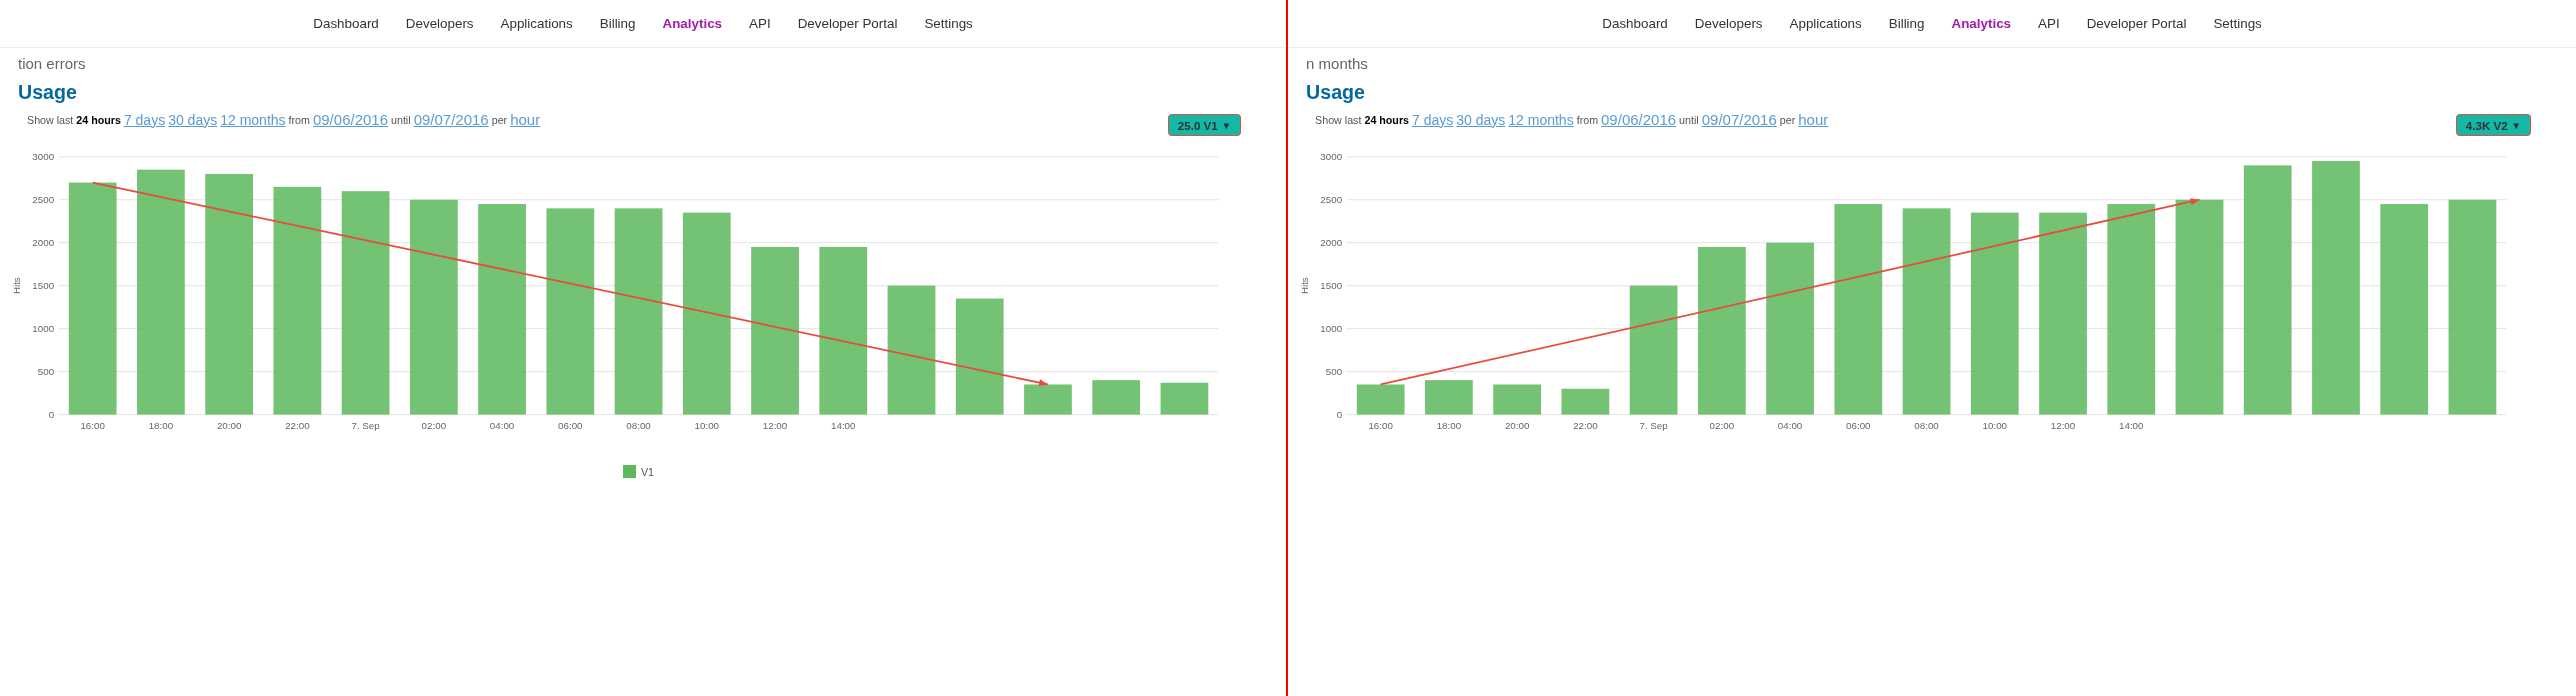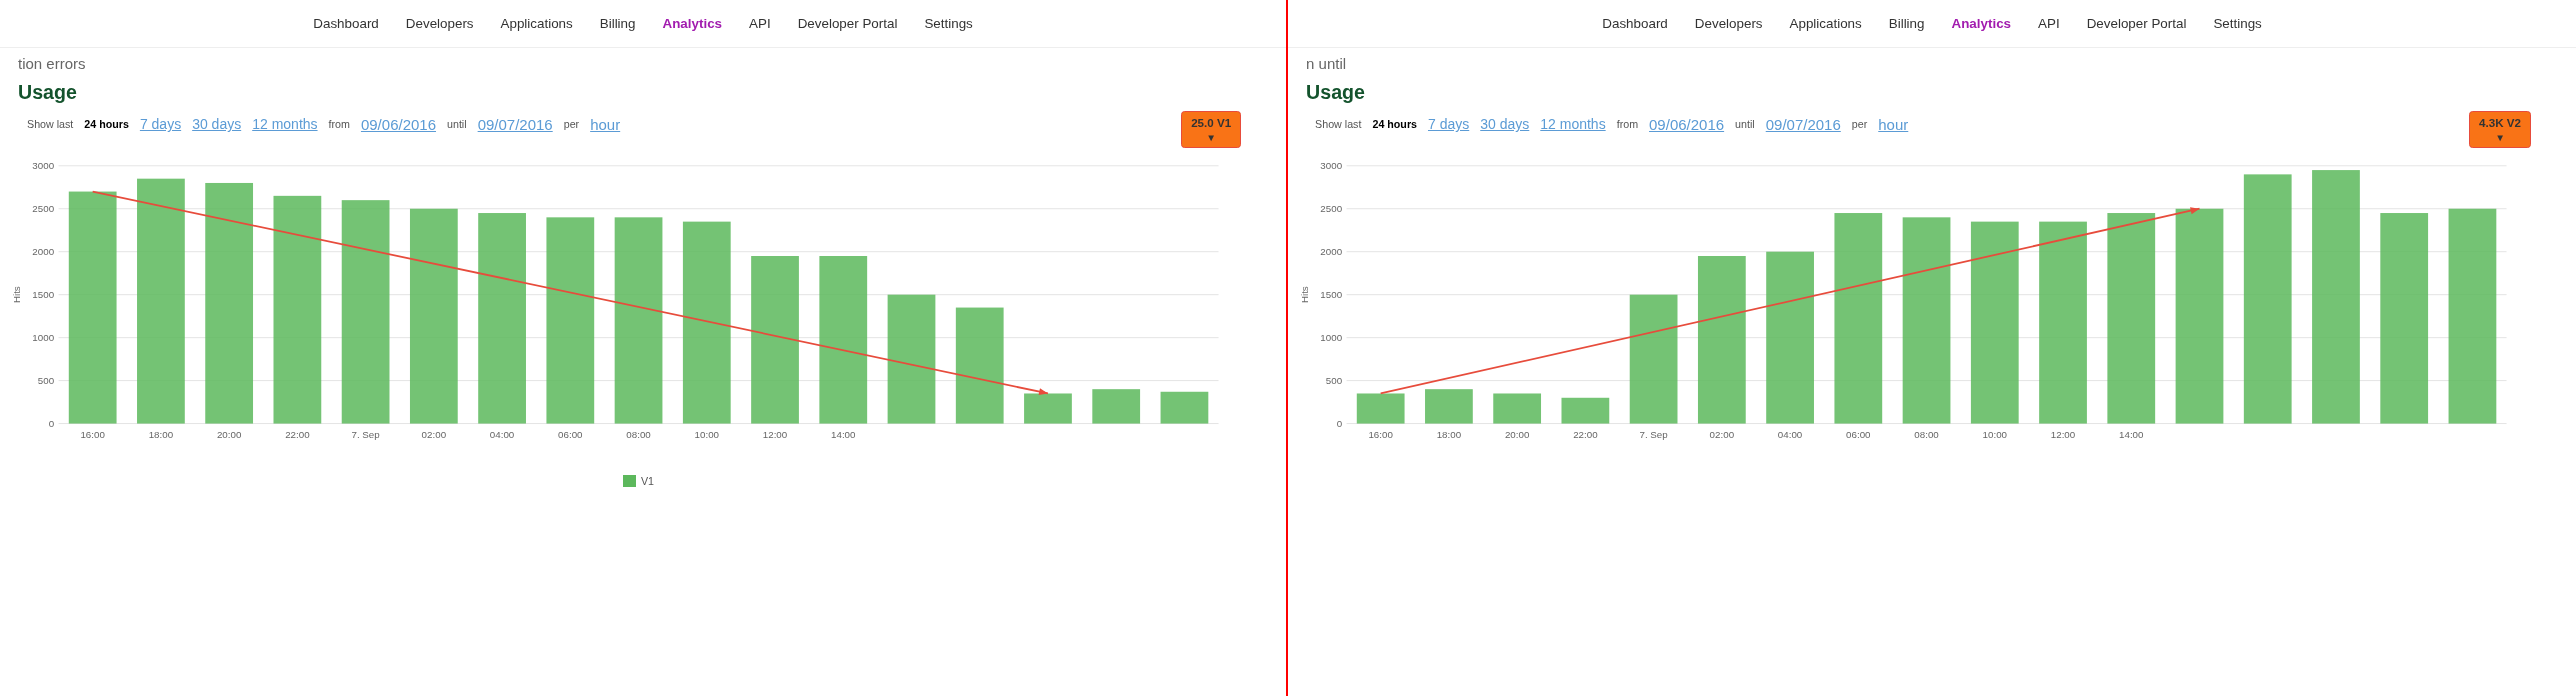--- a/index.html
+++ b/index.html
@@ -44,29 +44,29 @@
 
     
     .chart-container {
       padding: 9px 18px 9px 9px;
       position: relative;
     }
 
     .usage-title {
       font-size: 19.6px;
       font-weight: bold;
-      color: #14532d;
+      color: #0369a1;
       margin-bottom: 7.1px;
       padding-left: 9px;
     }
 
     .chart-controls {
       display: flex;
       align-items: center;
-      gap: 11px;
+      gap: 3px;
       font-size: 10.7px;
       color: #555;
       padding-left: 9px;
       margin-bottom: 10.7px;
       flex-wrap: wrap;
     }
     .chart-controls span { color: #555; }
     .chart-controls .bold { font-weight: bold; color: #000; }
     .chart-controls a { color: #5b9bd5; text-decoration: underline; cursor: pointer; font-size: 14px; }
     .chart-controls .date-link { color: #5b9bd5; text-decoration: underline; font-size: 15px; }
@@ -74,25 +74,24 @@
     .value-badge {
       border: 1.8px solid #e74c3c;
       border-radius: 3.6px;
       padding: 3.6px 9px;
       font-size: 11.6px;
       font-weight: bold;
       color: #333;
       display: flex;
       align-items: center;
       gap: 3.6px;
-      background: #f97316;
+      background: #14b8a6;
       margin-left: auto;
       margin-right: 18px;
       white-space: nowrap;
-      flex-direction: column;
     }
     .value-badge .arrow { color: #333; font-size: 9.8px; }
 
     .controls-row {
       display: flex;
       align-items: center;
       justify-content: space-between;
       padding: 0 9px;
     }
 
@@ -201,21 +200,21 @@
     <nav class="nav">
       <a class="nav-item">Dashboard</a>
       <a class="nav-item">Developers</a>
       <a class="nav-item">Applications</a>
       <a class="nav-item">Billing</a>
       <a class="nav-item active">Analytics</a>
       <a class="nav-item">API</a>
       <a class="nav-item">Developer Portal</a>
       <a class="nav-item">Settings</a>
     </nav>
-    <div class="section-title">n until</div>
+    <div class="section-title">n months</div>
     <div class="chart-container"><div class="usage-title">Usage</div><div class="controls-row">
         <div class="chart-controls">
     <span>Show last</span>
     <span class="bold">24 hours</span>
     <a>7 days</a> 
           <a>30 days</a> 
           <a>12 months</a>
     <span>from</span>
     <a class="date-link">09/06/2016</a>
     <span>until</span>

